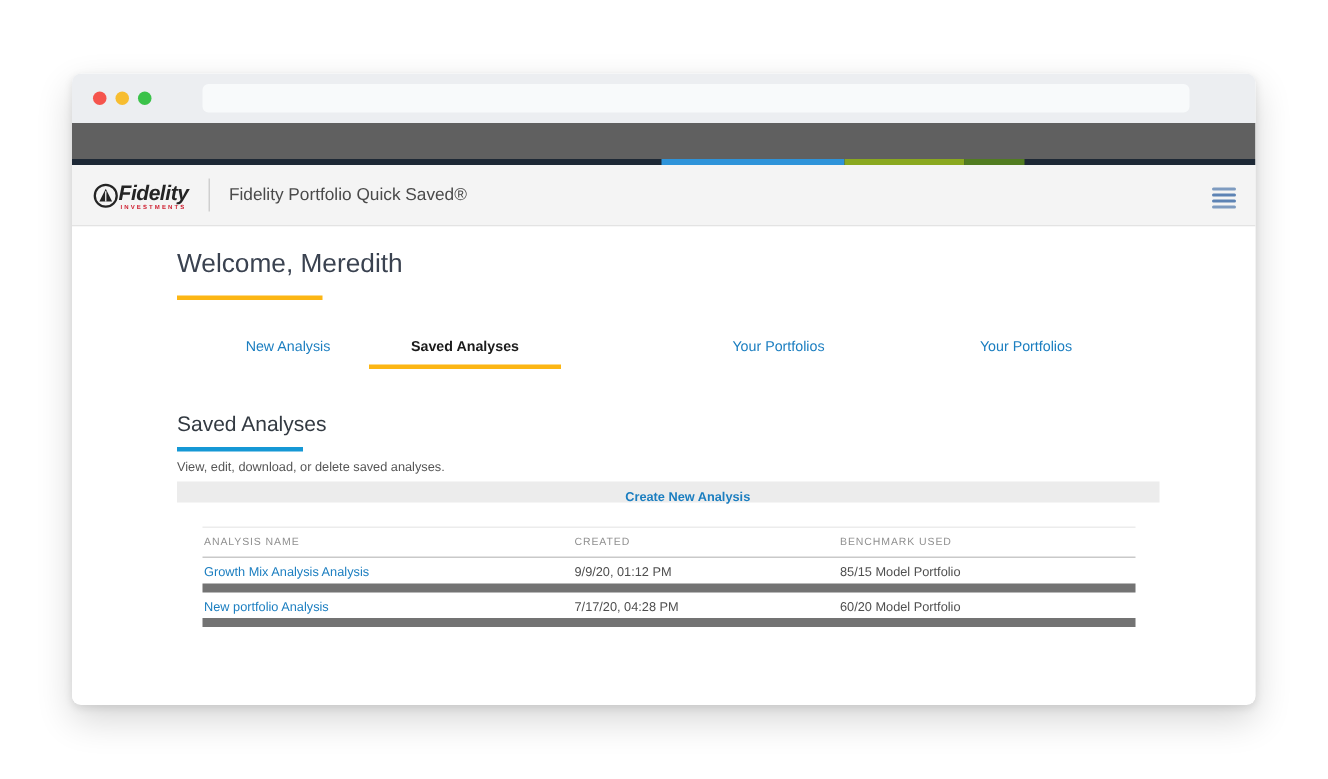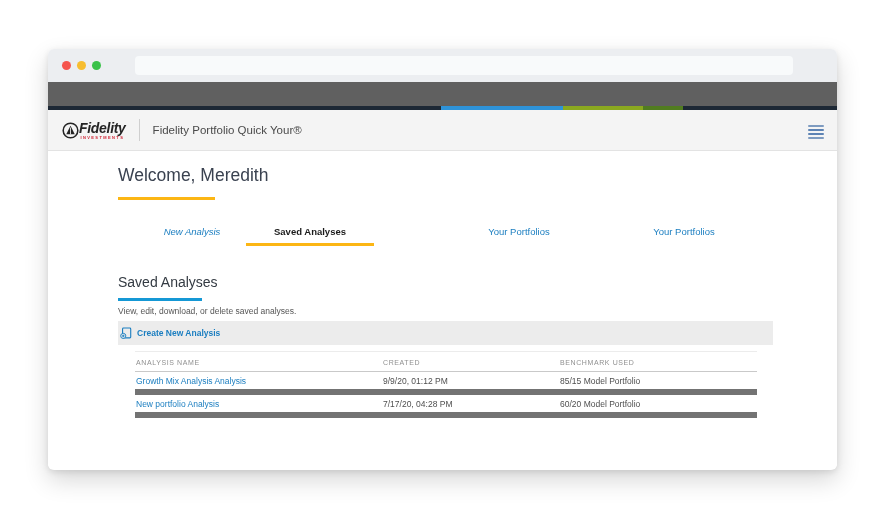--- a/index.html
+++ b/index.html
@@ -49,21 +49,21 @@
 
   .tabs { position:absolute; left:0; top:72px; width:100%; height:24px; }
   .tab { position:absolute; transform:translateX(-50%); font-size:9.5px; color:#1b7ec0; text-decoration:none; cursor:pointer; white-space:nowrap; }
   .tab.active { color:#1b1b1b; font-weight:bold; }
   .tab-underline { position:absolute; left:198px; top:20px; width:128px; height:3px; background:#fcb614; }
 
   .section-title { position:absolute; left:70px; top:123px; font-size:14px; font-weight:500; color:#333a42; }
   .blue-rule { position:absolute; left:70px; top:147px; width:84px; height:3px; background:#1598d5; }
   .section-desc { position:absolute; left:70px; top:155px; font-size:8.5px; color:#555; }
 
-  .create-bar { position:absolute; left:70px; top:170px; width:655px; height:24px; background:#ececec; display:flex; align-items:center; gap:5px; padding-left:2px; cursor:pointer; }
+  .create-bar { position:absolute; left:70px; top:170px; width:655px; height:14px; background:#ececec; display:flex; align-items:center; gap:5px; padding-left:26px; cursor:pointer;flex-direction:column; }
   .create-label { font-size:8.5px; font-weight:600; color:#1b7ec0; }
 
   .table { position:absolute; left:87px; top:200px; width:622px; border-top:1px solid #ececec; }
   .trow { position:relative; width:100%; }
   .thead { height:20px; border-bottom:1px solid #c9c9c9; }
   .tdata { height:23px; border-bottom:6px solid #737373; }
   .cell { position:absolute; top:50%; transform:translateY(-50%); white-space:nowrap; }
   .c-name { left:1px; }
   .c-created { left:248px; }
   .c-bench { left:425px; }
@@ -99,36 +99,36 @@
         <circle cx="10" cy="10" r="8.6" fill="none" stroke="#242424" stroke-width="1.8"></circle>
         <path d="M10 4.5 L15 14.5 L5 14.5 Z" fill="#242424"></path>
         <path d="M10 6.5 L10 14.5" stroke="#f4f4f4" stroke-width="1"></path>
       </svg>
       <span class="logo-texts">
         <span class="logo-main">Fidelity</span>
         <span class="logo-sub">INVESTMENTS</span>
       </span>
     </div>
     <div class="hdr-divider"></div>
-    <div class="apptitle">Fidelity Portfolio Quick Your®</div>
+    <div class="apptitle">Fidelity Portfolio Quick Saved®</div>
     <div class="hamburger">
       <span></span>
         <span></span>
         <span></span>
         <span></span>
     </div>
   </div>
 
   <div class="content">
 
     <h1 class="welcome">Welcome, Meredith</h1>
     <div class="gold-rule"></div>
 
     <nav class="tabs">
-      <a class="tab" style="left:144px; top:3px;font-style:italic;">New Analysis</a>
+      <a class="tab" style="left:144px; top:3px;">New Analysis</a>
       <a class="tab active" style="left:262px; top:3px;">Saved Analyses</a>
       <a class="tab" style="left:471px; top:3px;">Your Portfolios</a>
       <a class="tab" style="left:636px; top:3px;">Your Portfolios</a>
       <div class="tab-underline"></div>
     </nav>
 
     <h2 class="section-title">Saved Analyses</h2>
     <div class="blue-rule"></div>
     <p class="section-desc">View, edit, download, or delete saved analyses.</p>
 

